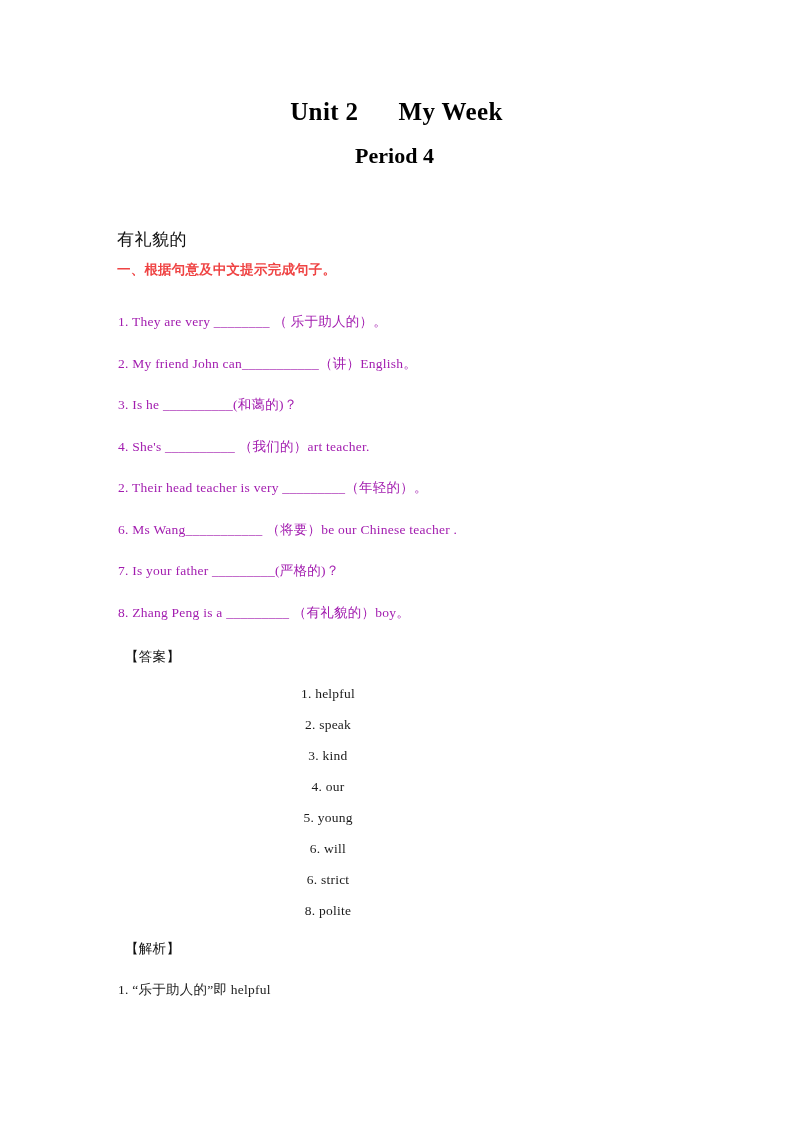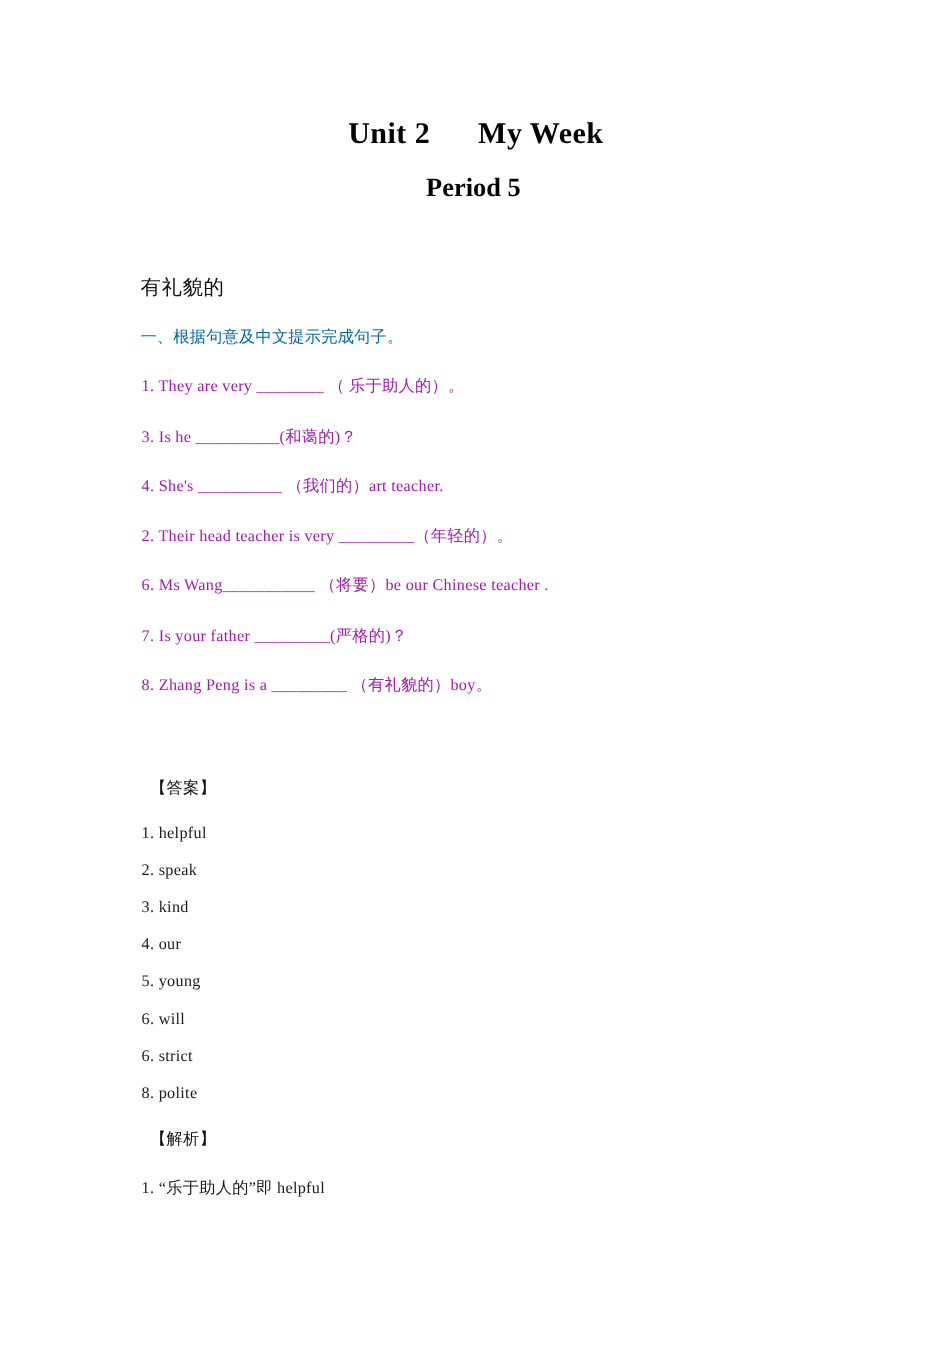--- a/index.html
+++ b/index.html
@@ -60,25 +60,25 @@
     font-family: "DejaVu Sans", "Liberation Sans", sans-serif;
     font-size: 17px;
     font-weight: 500;
     color: #111;
     letter-spacing: 0.5px;
   }
 
   .exercise-heading {
     position: absolute;
     left: 117px;
-    top: 272px;
+    top: 261px;
     font-family: "DejaVu Sans", "Liberation Sans", sans-serif;
     font-size: 13.5px;
-    font-weight: normal;
-    color: #0369a1;
+    font-weight: bold;
+    color: #ef4444;
     letter-spacing: 0.2px;
   }
 
   
   .questions {
     position: absolute;
     left: 118px;
     top: 313px;
     width: 620px;
   }
@@ -101,23 +101,24 @@
     font-weight: normal;
     color: #111;
     letter-spacing: 0.3px;
   }
   #answers-heading { top: 648px; }
   #analysis-heading { top: 940px; }
 
   
   .answers {
     position: absolute;
-    left: 118px;
+    left: 128px;
     top: 686px;
     width: 400px;
+    text-align: center;
   }
   .a-item {
     font-family: "Liberation Serif", "DejaVu Serif", serif;
     font-size: 13.5px;
     color: #1b1b1b;
     height: 31px;
     line-height: 16px;
     white-space: nowrap;
     letter-spacing: 0.25px;
   }
@@ -139,29 +140,30 @@
     letter-spacing: 0.25px;
   }
 </style>
 </head>
 <body>
 
 <div class="page">
 
   <div class="title-block">
     <div class="title-line-1">Unit 2      My Week</div>
-    <div class="title-line-2">Period 5</div>
+    <div class="title-line-2">Period 4</div>
   </div>
 
   <div class="section-heading">有礼貌的</div>
 
   <div class="exercise-heading">一、根据句意及中文提示完成句子。</div>
 
   <div class="questions">
     <div class="q-item">1. They are very ________ （ 乐于助人的）。</div>
+    <div class="q-item">2. My friend John can___________（讲）English。</div>
     <div class="q-item">3. Is he __________(和蔼的)？</div>
     <div class="q-item">4. She's __________ （我们的）art teacher.</div>
     <div class="q-item">2. Their head teacher is very _________（年轻的）。</div>
     <div class="q-item">6. Ms Wang___________ （将要）be our Chinese teacher .</div>
     <div class="q-item">7. Is your father _________(严格的)？</div>
     <div class="q-item">8. Zhang Peng is a _________ （有礼貌的）boy。</div>
   </div>
 
   <div class="bracket-heading" id="answers-heading">【答案】</div>
 

